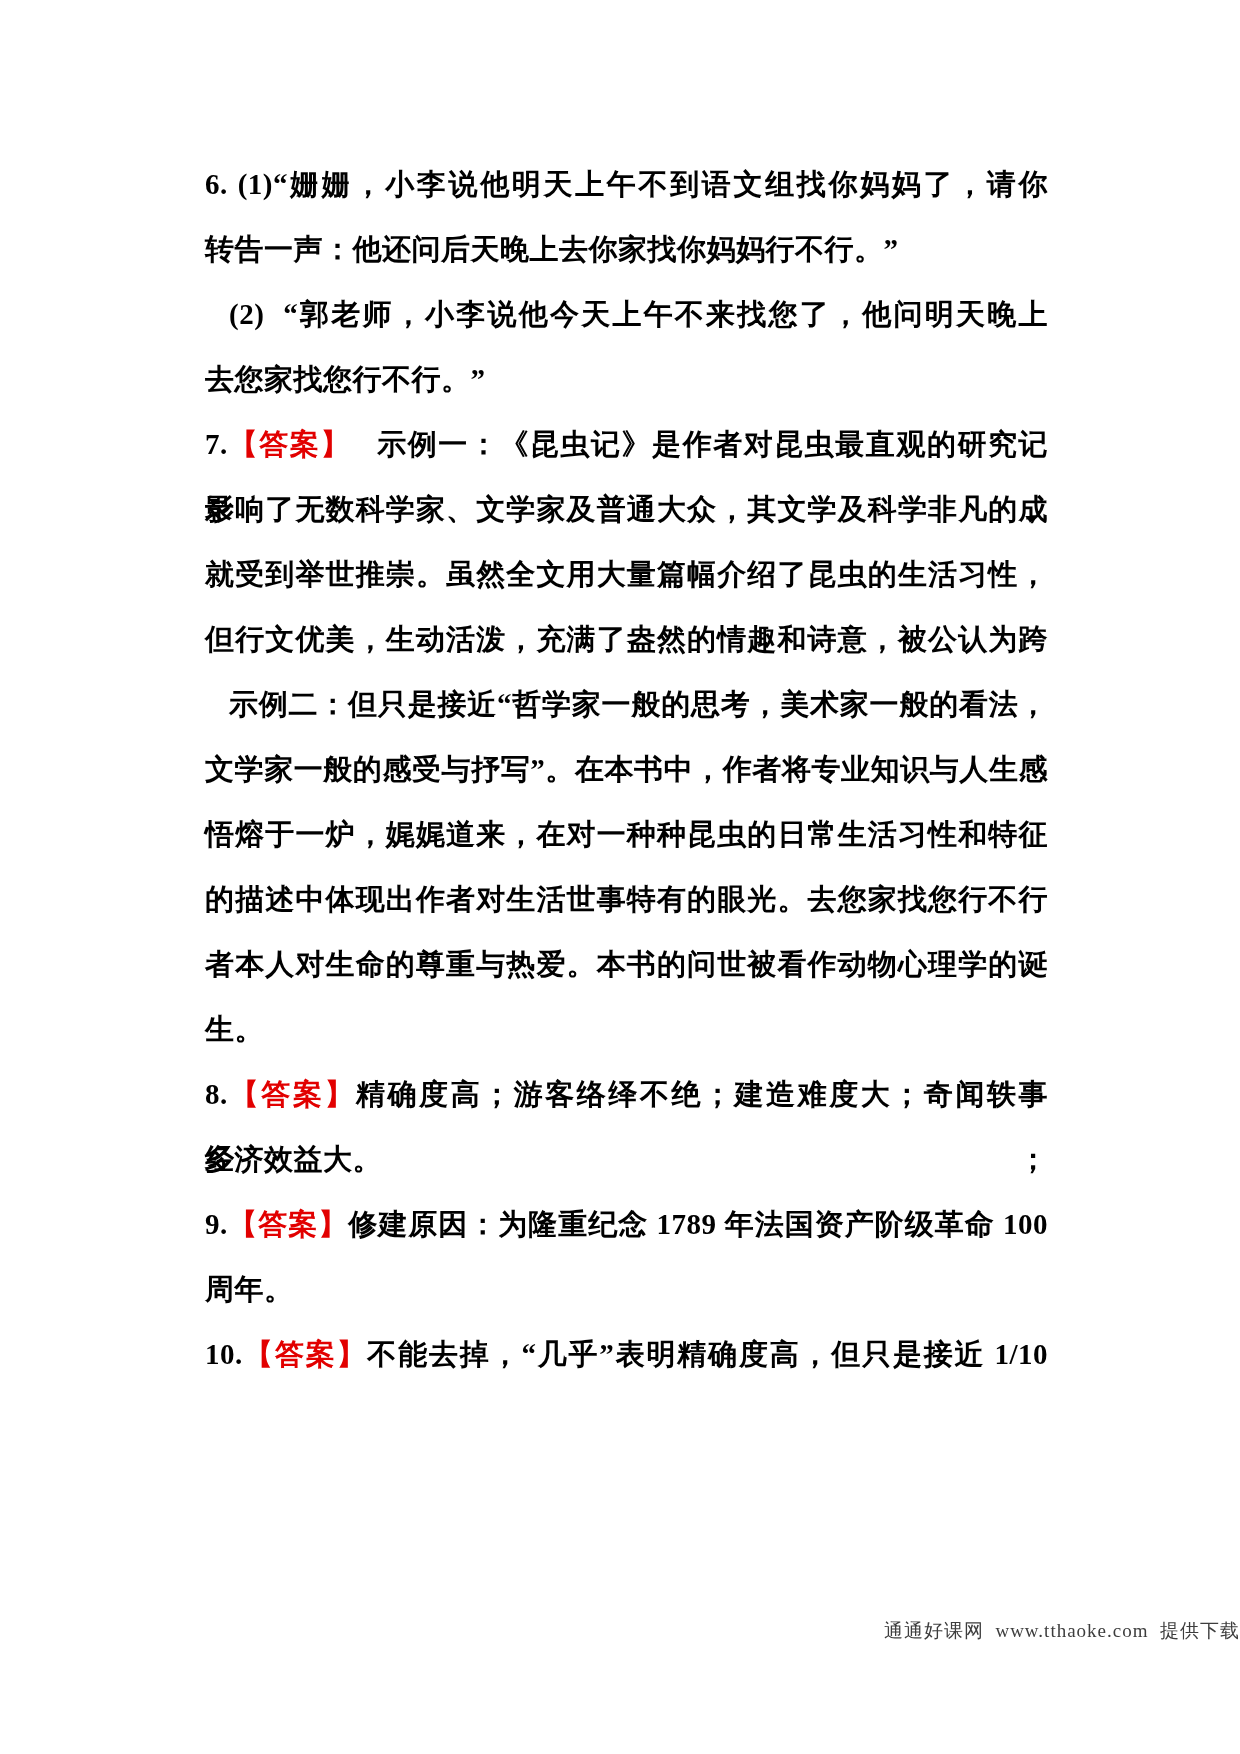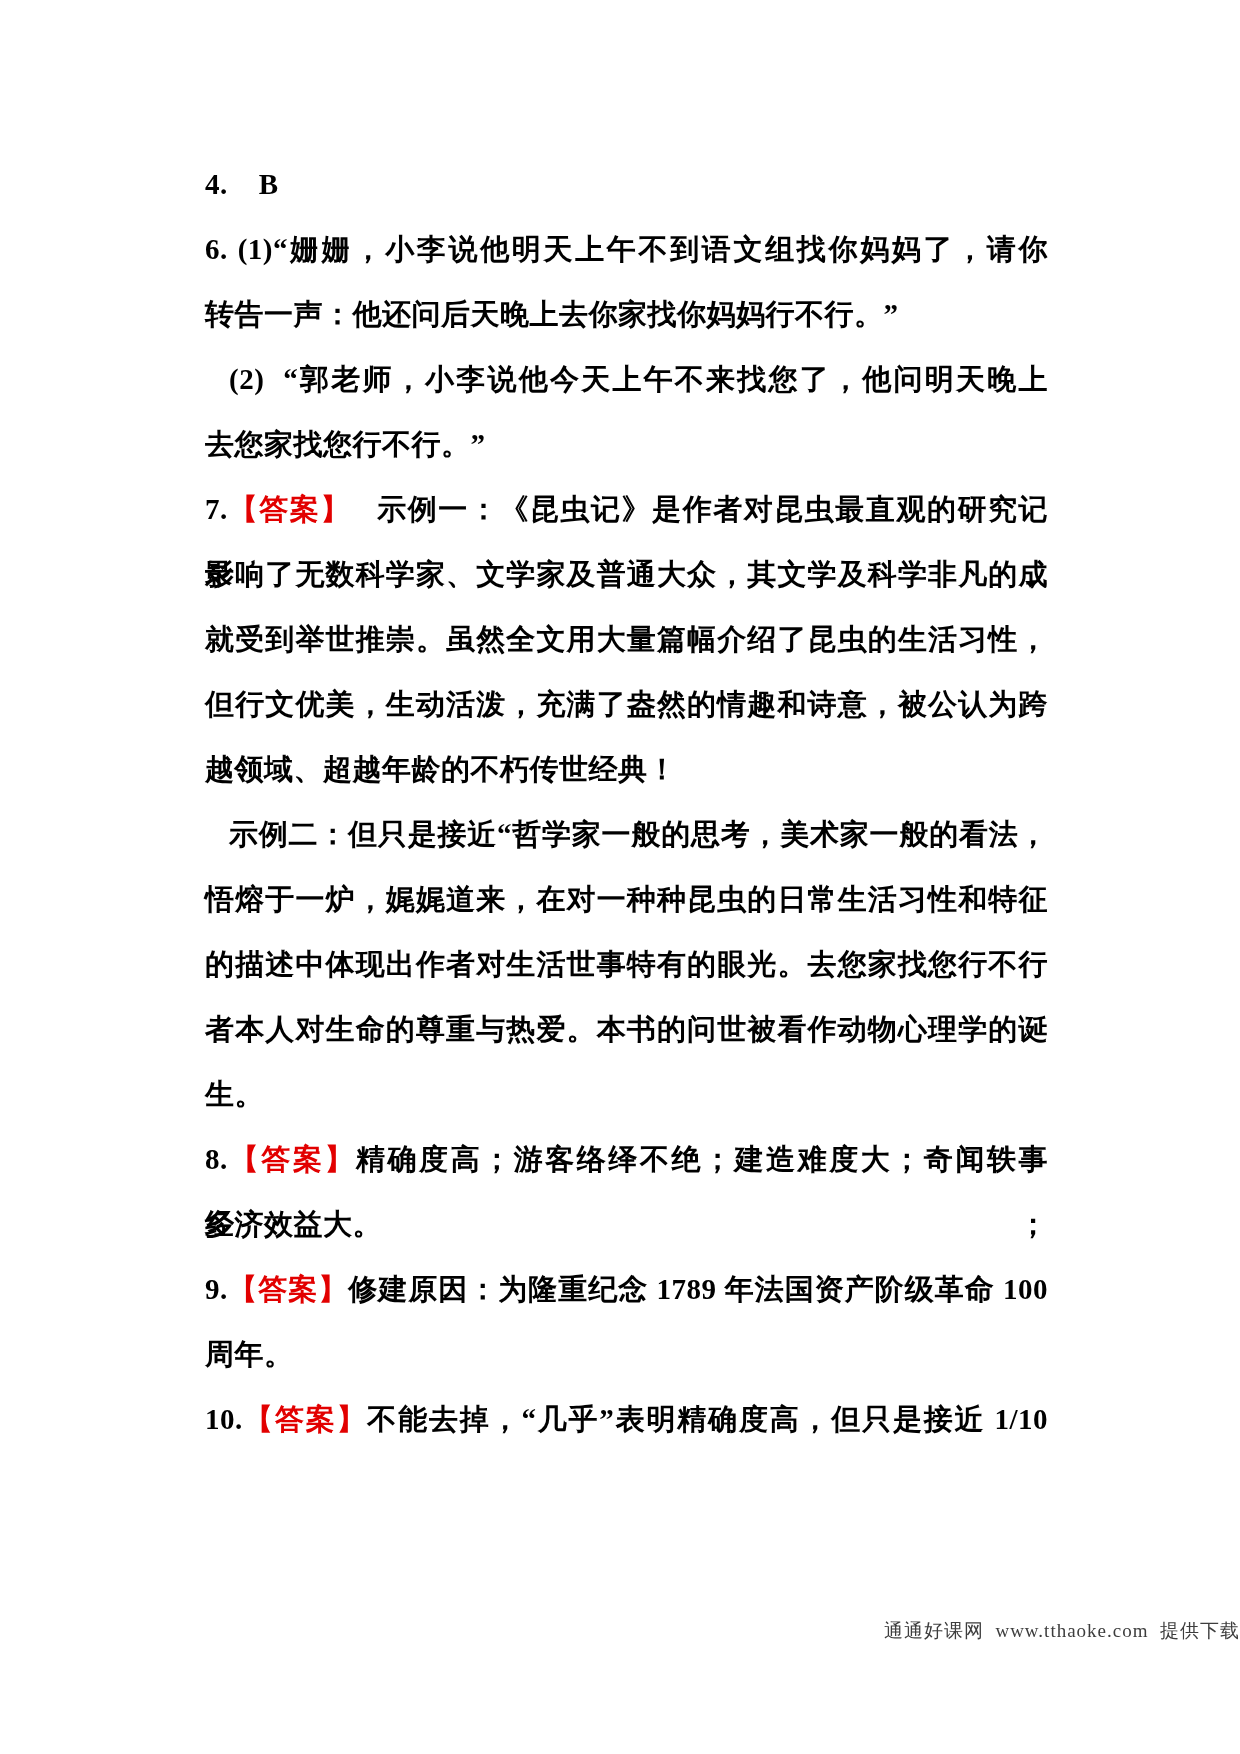--- a/index.html
+++ b/index.html
@@ -54,31 +54,30 @@
     color: #3d3d3d;
     letter-spacing: 1px;
   }
 </style>
 </head>
 <body>
 
 <div class="page" style="background: rgb(255, 255, 255);">
   <main class="doc">
     <div>
-        <div class="line"><span>4.&nbsp;&nbsp;&nbsp;&nbsp;B</span></div>
         <div class="line full"><span>6. (1)“姗姗，小李说他明天上午不到语文组找你妈妈了，请你</span></div>
         <div class="line"><span>转告一声：他还问后天晚上去你家找你妈妈行不行。”</span></div>
         <div class="line full indent"><span>(2)&nbsp;&nbsp;“郭老师，小李说他今天上午不来找您了，他问明天晚上</span></div>
         <div class="line"><span>去您家找您行不行。”</span></div>
         <div class="line full"><span>7.</span><span class="red">【答案】</span><span>&nbsp;&nbsp;&nbsp;示例一：《昆虫记》是作者对昆虫最直观的研究记录，</span></div>
         <div class="line full"><span>影响了无数科学家、文学家及普通大众，其文学及科学非凡的成</span></div>
         <div class="line full"><span>就受到举世推崇。虽然全文用大量篇幅介绍了昆虫的生活习性，</span></div>
         <div class="line full"><span>但行文优美，生动活泼，充满了盎然的情趣和诗意，被公认为跨</span></div>
-        <div class="line"><span>越领域、超越年龄的不朽传世经典！</span></div>
         <div class="line full indent"><span>示例二：但只是接近“哲学家一般的思考，美术家一般的看法，</span></div>
+        <div class="line full"><span>文学家一般的感受与抒写”。在本书中，作者将专业知识与人生感</span></div>
         <div class="line full"><span>悟熔于一炉，娓娓道来，在对一种种昆虫的日常生活习性和特征</span></div>
         <div class="line full"><span>的描述中体现出作者对生活世事特有的眼光。去您家找您行不行</span></div>
         <div class="line full"><span>者本人对生命的尊重与热爱。本书的问世被看作动物心理学的诞</span></div>
         <div class="line"><span>生。</span></div>
         <div class="line full"><span>8.</span><span class="red">【答案】</span><span>精确度高；游客络绎不绝；建造难度大；奇闻轶事多；</span></div>
         <div class="line"><span>经济效益大。</span></div>
         <div class="line full"><span>9.</span><span class="red">【答案】</span><span>修建原因：为隆重纪念 1789 年法国资产阶级革命 100</span></div>
         <div class="line"><span>周年。</span></div>
         <div class="line full"><span>10.</span><span class="red">【答案】</span><span>不能去掉，“几乎”表明精确度高，但只是接近 1/10</span></div>
       </div>

